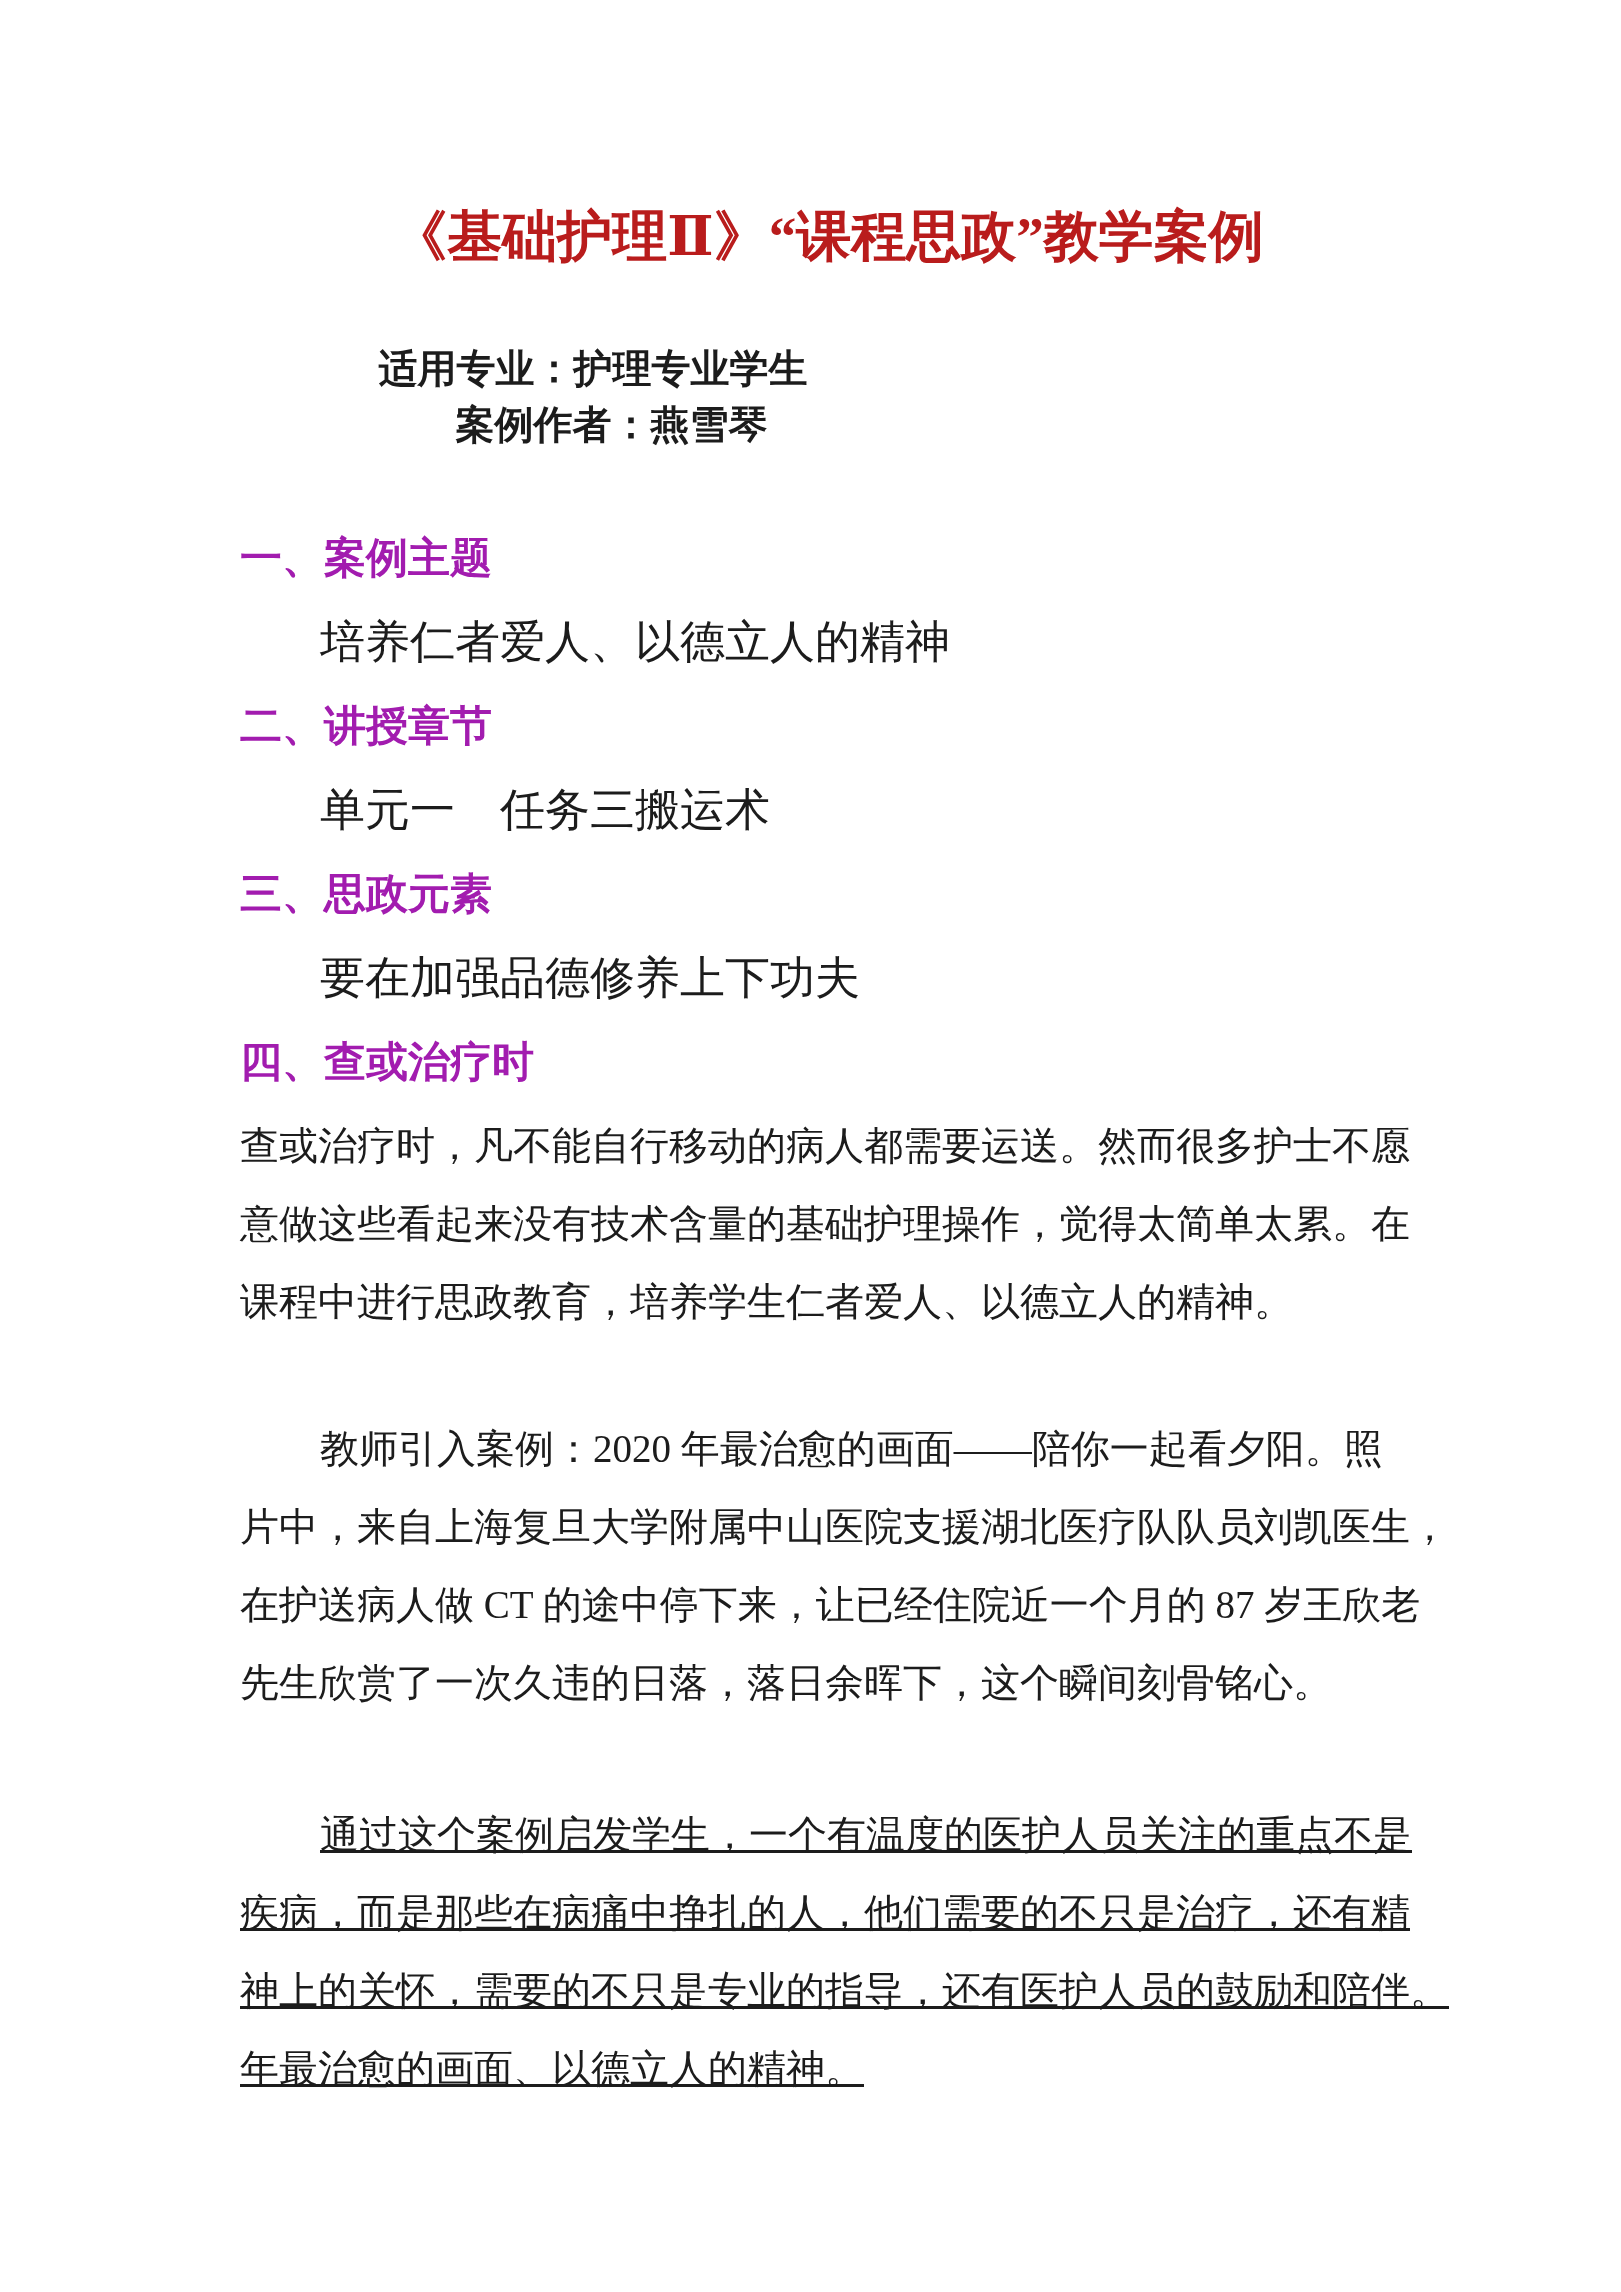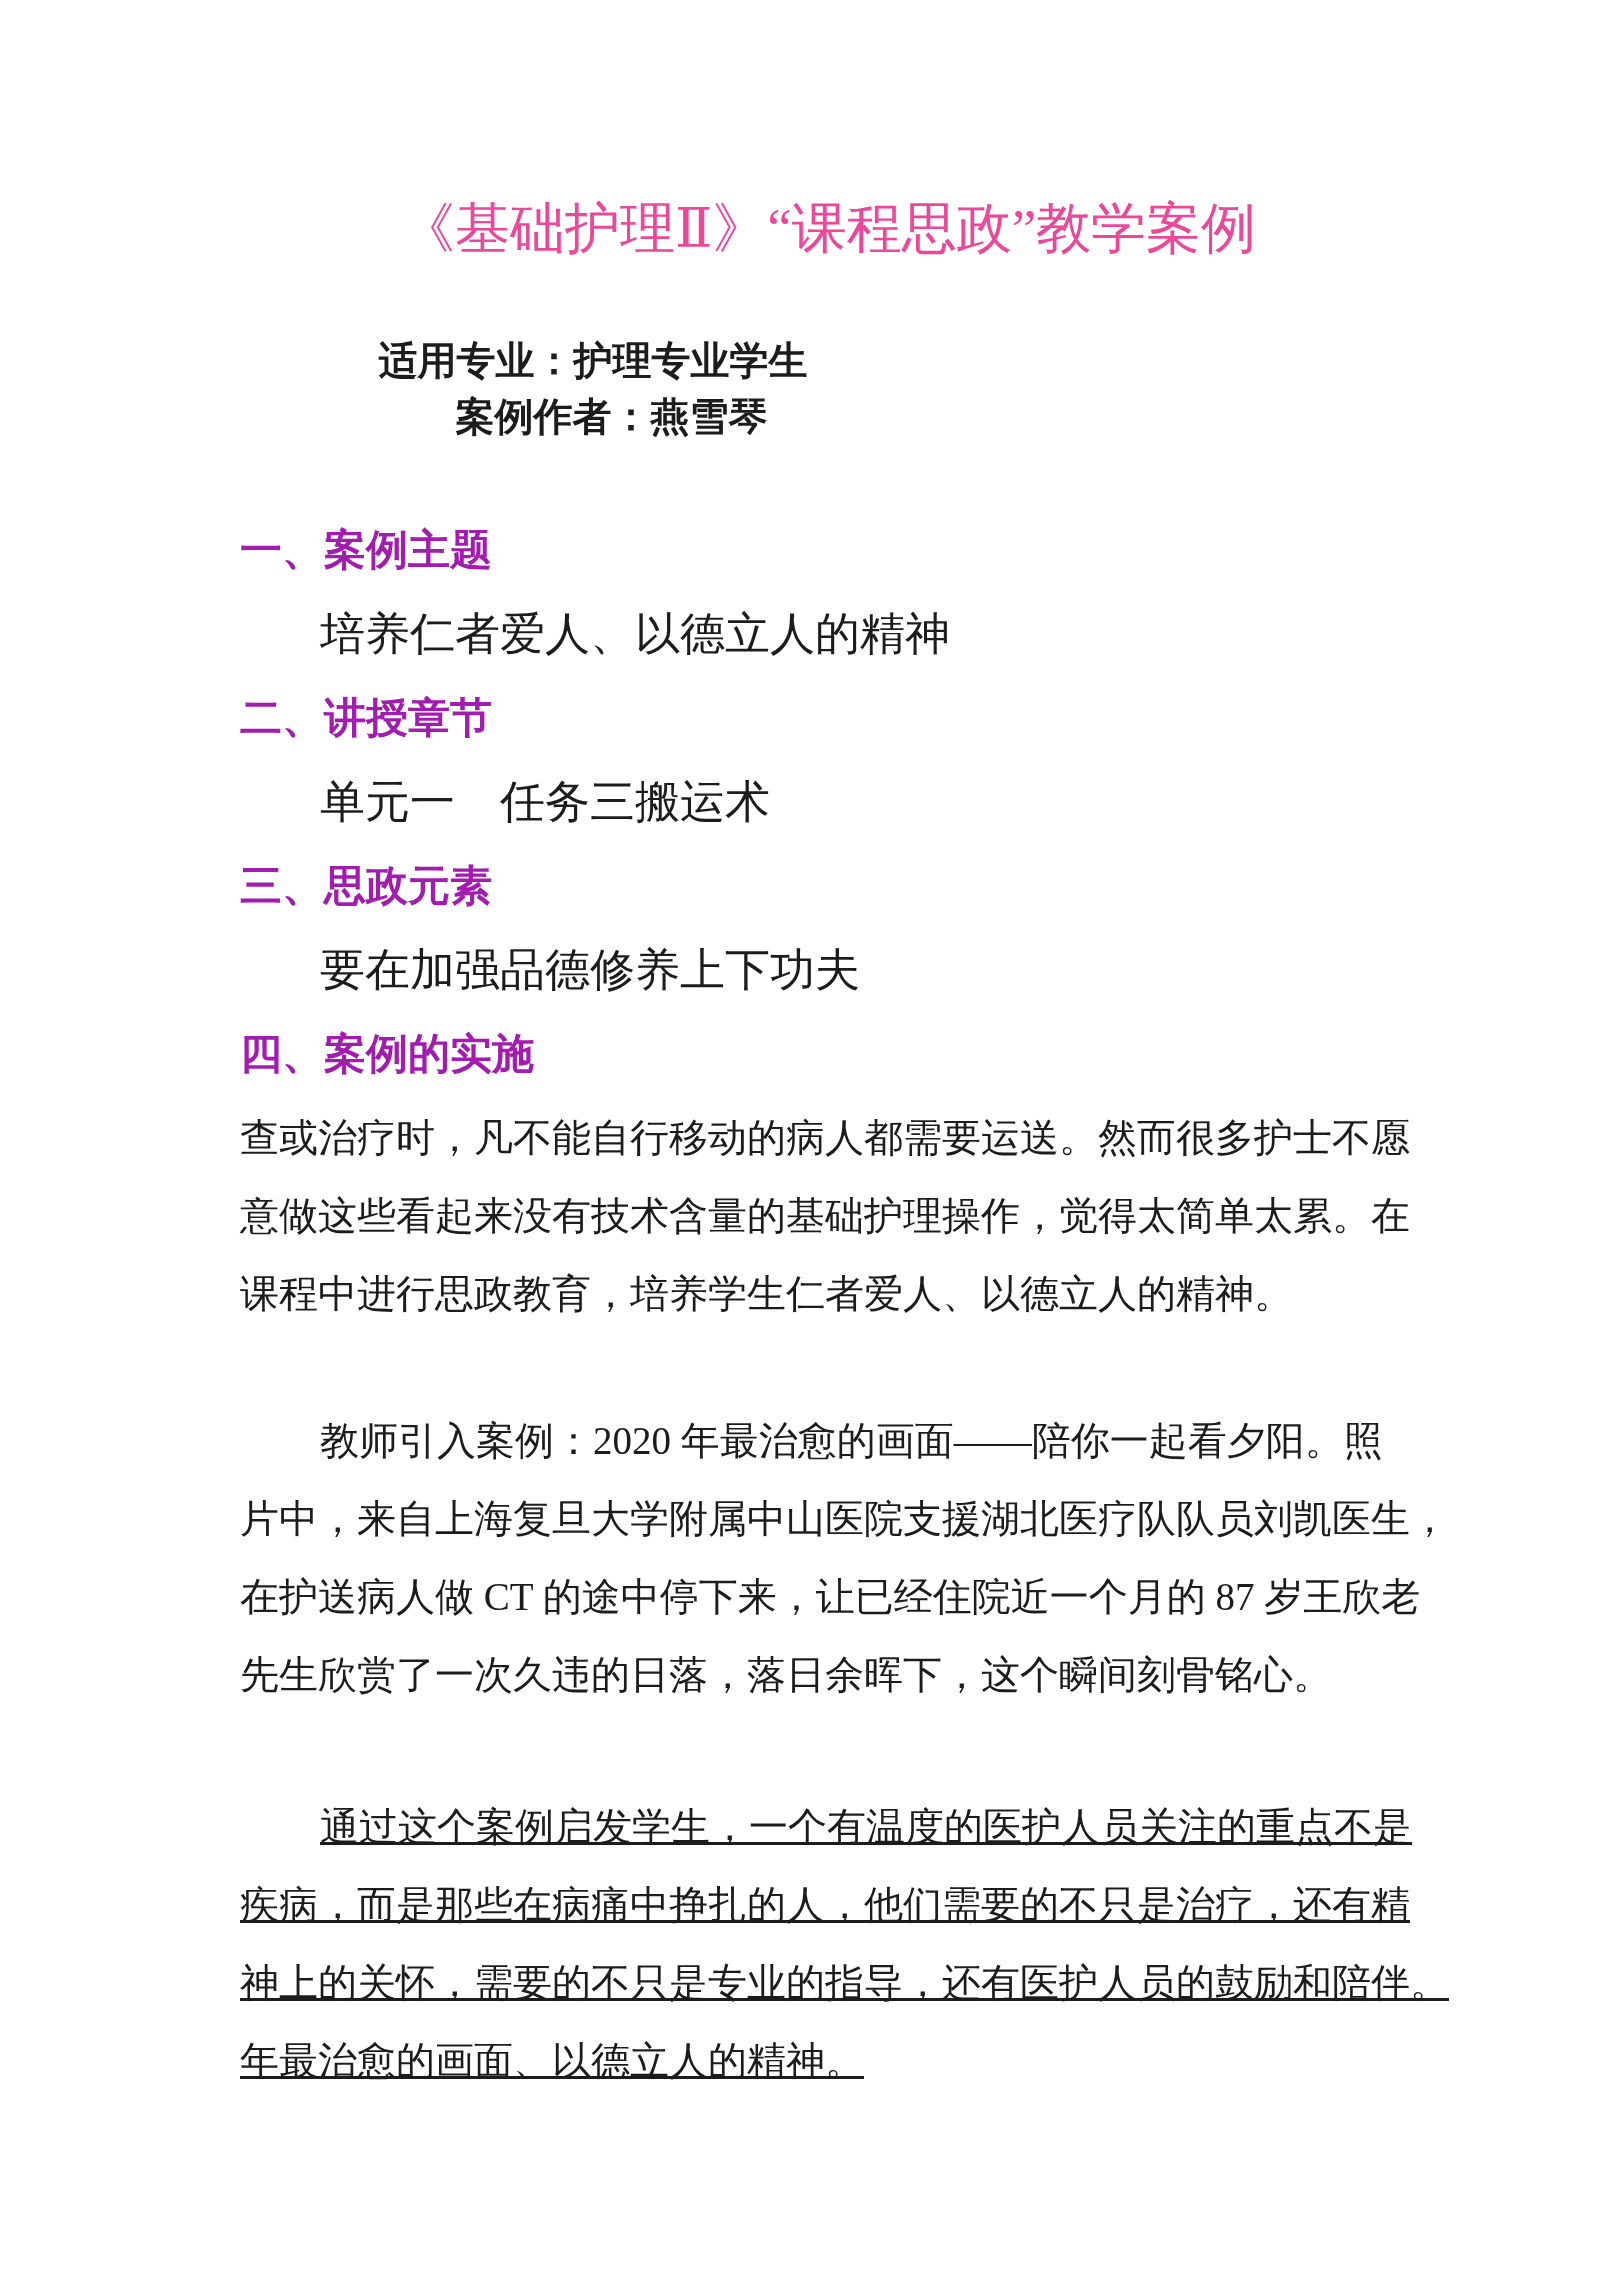--- a/index.html
+++ b/index.html
@@ -16,26 +16,26 @@
     font-family: "Liberation Serif", "DejaVu Serif", serif;
     color: #1c1c1c;
   }
   .content {
     position: absolute;
     left: 240px;
     top: 194px;
     width: 1176px;
   }
   .doc-title {
-    margin: 0;
+    margin: 8px;
     font-size: 55px;
     line-height: 69px;
-    font-weight: 400;
+    font-weight: 700;
     text-align: center;
-    color: #ec4899;
+    color: #b91c1c;
     white-space: nowrap;
     letter-spacing: 0px;
   }
   .meta-row {
     margin-top: 13.7px;
     font-size: 39px;
     line-height: 56px;
     white-space: pre;
     font-weight: bold;
   }
@@ -83,21 +83,21 @@
     <div class="outline">
       <div class="sec-heading">一、案例主题</div>
       <div class="sec-content">培养仁者爱人、以德立人的精神</div>
 
       <div class="sec-heading">二、讲授章节</div>
       <div class="sec-content">单元一　任务三搬运术</div>
 
       <div class="sec-heading">三、思政元素</div>
       <div class="sec-content">要在加强品德修养上下功夫</div>
 
-      <div class="sec-heading">四、案例的实施</div>
+      <div class="sec-heading">四、查或治疗时</div>
     </div>
 
     <div class="paragraph first">
       <div class="body-line">查或治疗时，凡不能自行移动的病人都需要运送。然而很多护士不愿</div>
       <div class="body-line">意做这些看起来没有技术含量的基础护理操作，觉得太简单太累。在</div>
       <div class="body-line">课程中进行思政教育，培养学生仁者爱人、以德立人的精神。</div>
     </div>
 
     <div class="paragraph p2">
       <div class="body-line indent">教师引入案例：2020 年最治愈的画面——陪你一起看夕阳。照</div>

